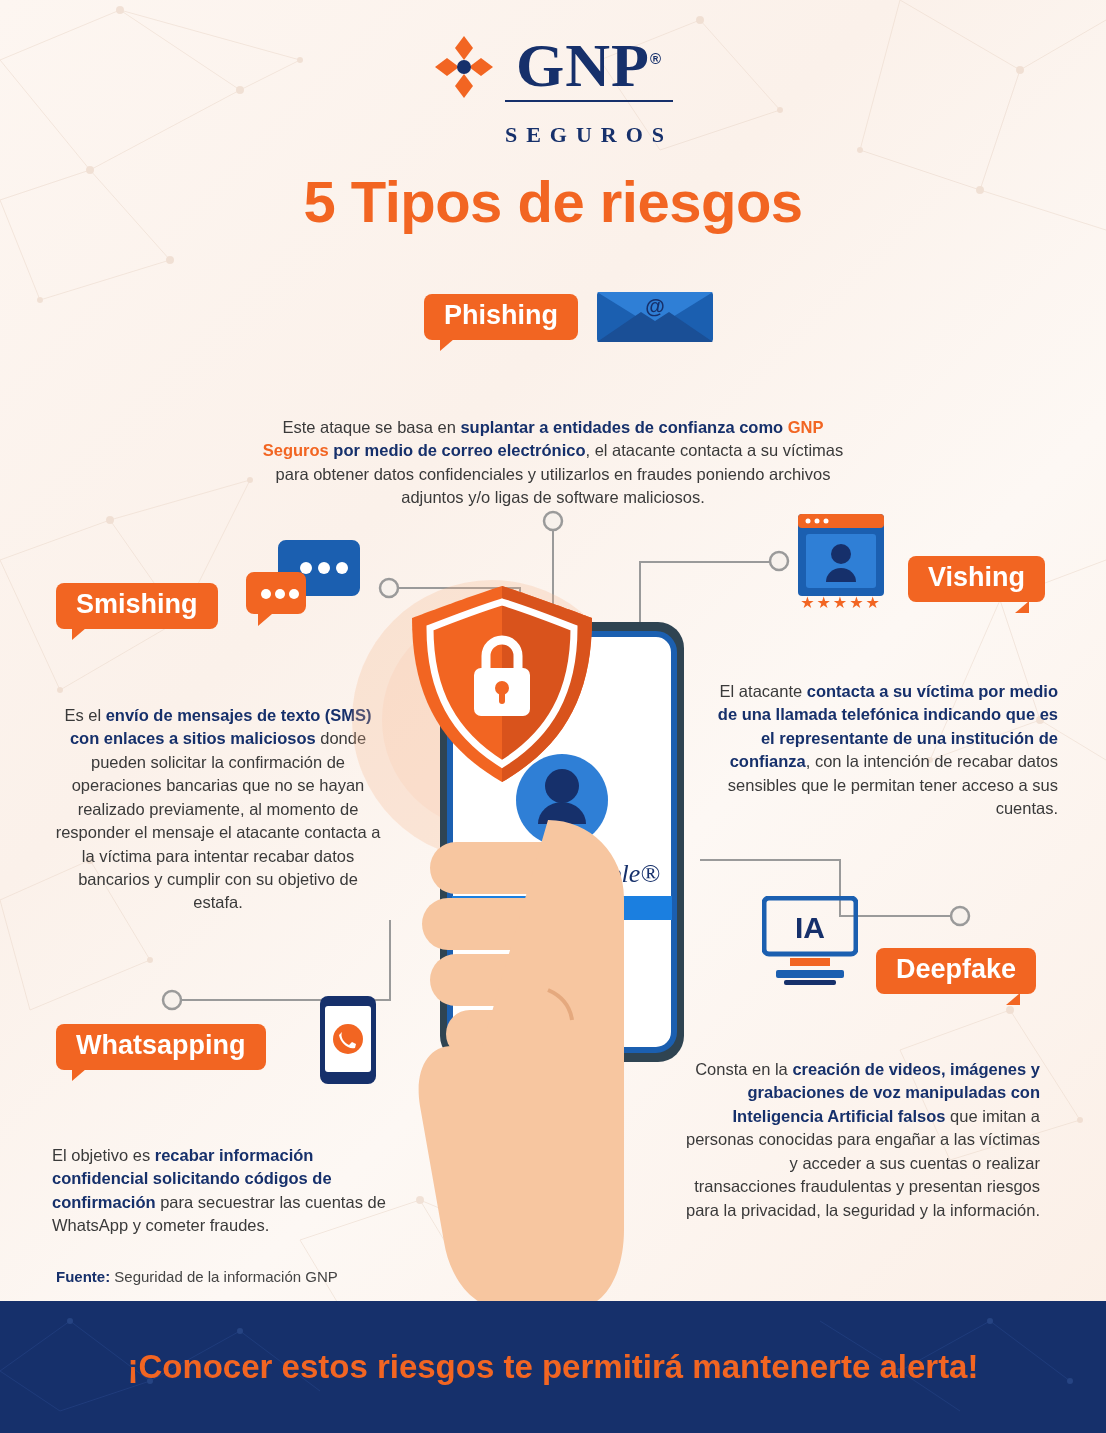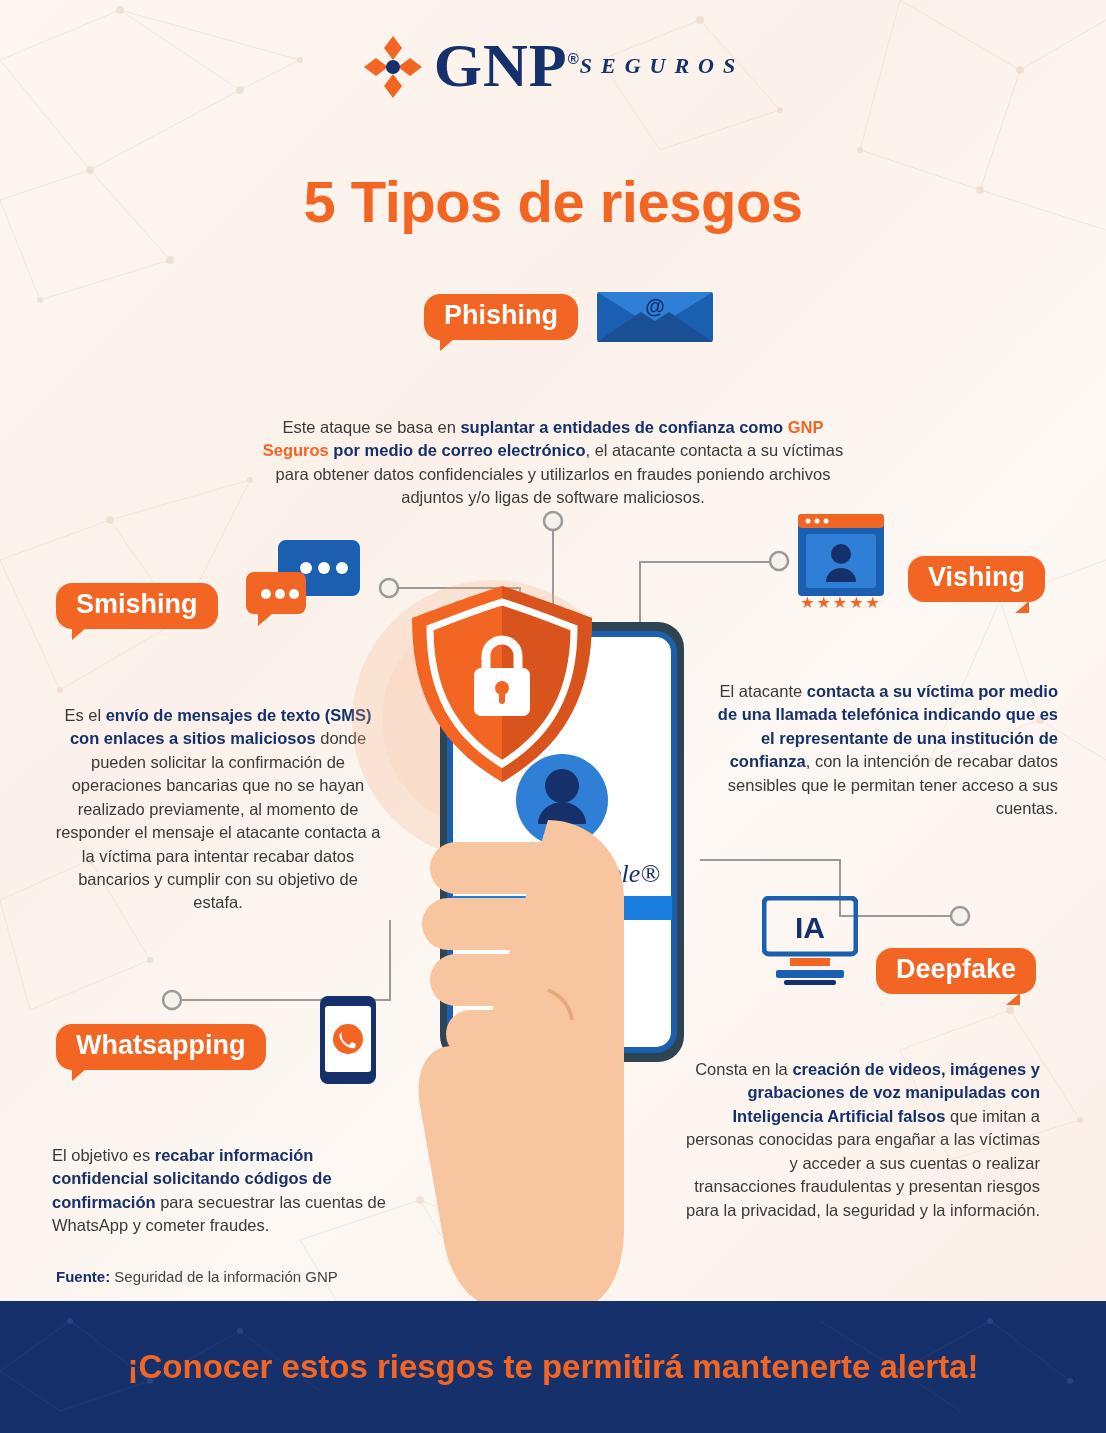--- a/index.html
+++ b/index.html
@@ -18,56 +18,55 @@
     position: absolute; inset: 0;
     opacity: 0.5;
     pointer-events: none;
   }
   
   .logo-wrap {
     position: absolute; top: 34px; left: 0; right: 0;
     display: flex; justify-content: center; align-items: center;
   }
   .logo-inner { display: flex; align-items: flex-start; gap: 10px; }
-  .logo-text { display: flex; flex-direction: row; align-items: center; }
+  .logo-text { display: flex; flex-direction: column; align-items: center; }
   .logo-gnp {
     font-family: "Liberation Serif", serif;
     font-weight: bold;
     font-size: 62px;
     color: #16306b;
     letter-spacing: 1px;
     line-height: 1;
     position: relative;
   }
   .logo-reg {
     font-size: 15px; vertical-align: super; font-family: "Liberation Sans", sans-serif;
   }
   .logo-seguros {
     font-family: "Liberation Serif", serif;
     font-size: 22px; letter-spacing: 9px; color: #16306b; font-weight: bold;
-    margin-top: 2px;
-    font-style: italic;
+    margin-top: 15px;
   }
   .logo-rule { width: 100%; height: 2px; background: #16306b; margin: 4px 0 5px; }
 
   
   .main-title {
     position: absolute; top: 168px; left: 0; right: 0;
     text-align: center;
     font-size: 58px; font-weight: bold; color: #f26522;
     letter-spacing: -0.5px;
   }
 
   
   .pill {
     position: absolute;
     background: #f26522;
     color: #fff;
     font-weight: bold;
-    border-radius: 16px;
+    border-radius: 8px;
     padding: 7px 20px 9px;
     font-size: 27px;
     white-space: nowrap;
     line-height: 1.1;
   }
   .pill::after {
     content: "";
     position: absolute;
     bottom: -11px;
     width: 0; height: 0;

